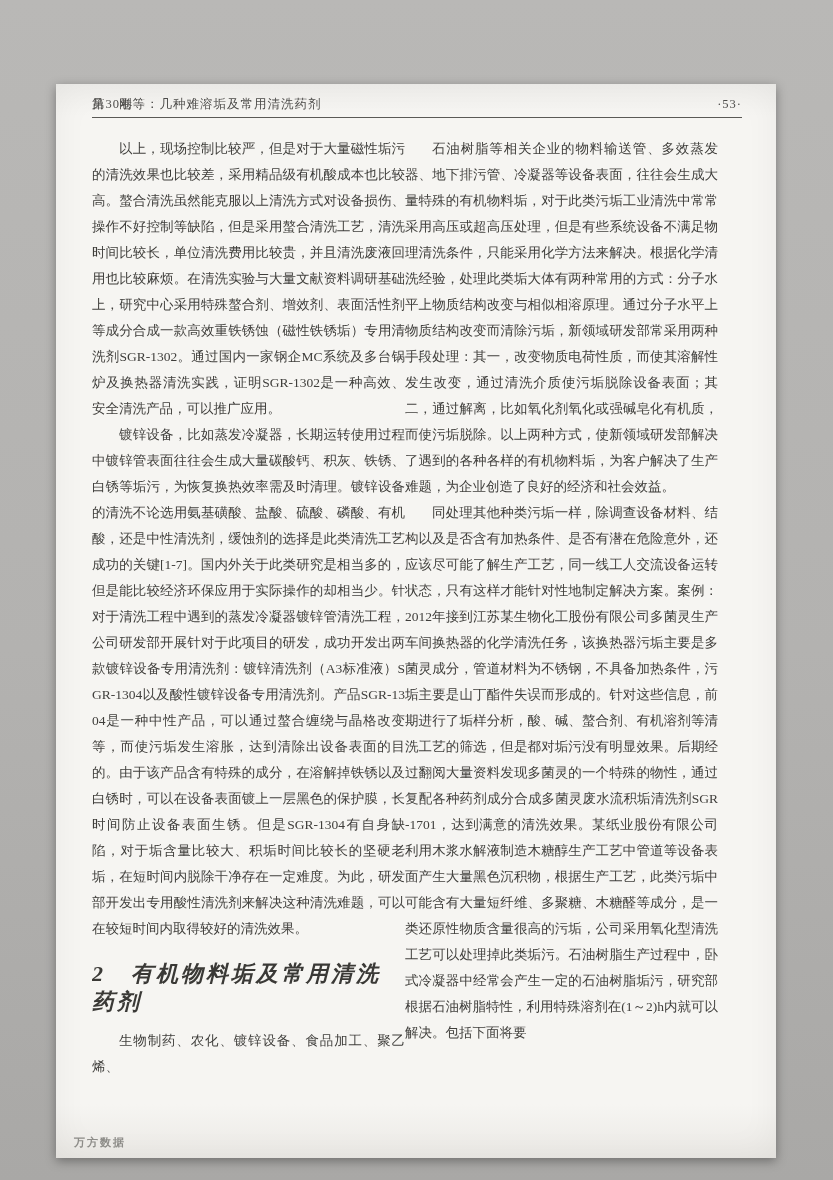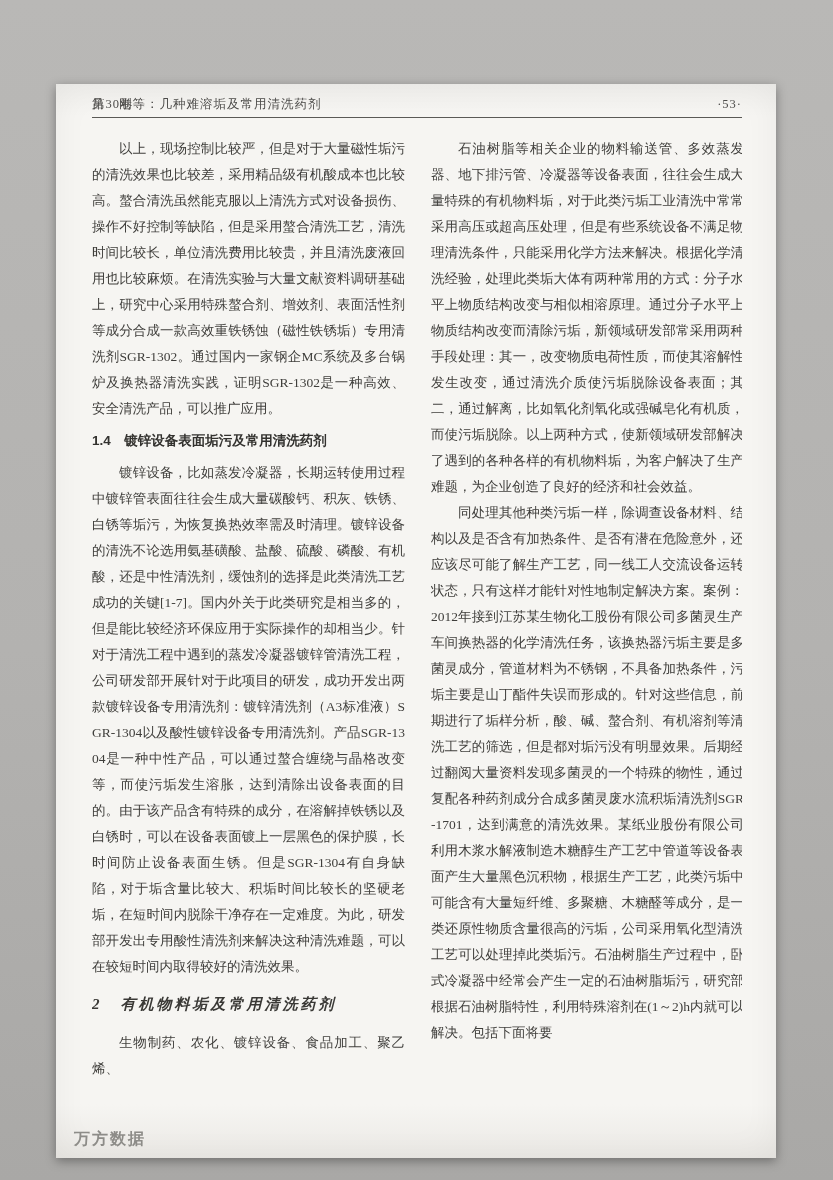--- a/index.html
+++ b/index.html
@@ -36,21 +36,20 @@
     text-align: left;
   }
   .header-rule {
     height: 1px;
     background: #5a5955;
     margin-top: 3px;
     margin-bottom: 18px;
   }
   .columns {
     display: flex;
-    gap: 26px;
     height: 1000px;
     overflow: hidden;
   }
   .col {
     width: 313px;
     flex: 0 0 313px;
     color: #3f3e3b;
   }
   .para {
     margin: 0;
@@ -62,33 +61,33 @@
   }
   .subsection {
     font-family: "Liberation Sans", "DejaVu Sans", sans-serif;
     font-size: 13.5px;
     font-weight: bold;
     color: #33322f;
     margin: 7px 0 7px 0;
     line-height: 24px;
   }
   .section {
-    font-size: 15px;
+    font-size: 22px;
     font-weight: bold;
     color: #3a3936;
     letter-spacing: 3px;
-    margin: 10px 0 12px 0;
+    margin: 18px 0 12px 0;
     line-height: 28px;
     font-style: italic;
   }
   .watermark {
     position: absolute;
     left: 18px;
     bottom: 8px;
-    font-size: 16px;
+    font-size: 11px;
     font-weight: bold;
     letter-spacing: 2px;
     color: #8d8c88;
     font-family: "Liberation Sans", "DejaVu Sans", sans-serif;
   }
 </style>
 </head>
 <body>
 
 <div class="page">
@@ -99,21 +98,20 @@
       <span class="hdr-center">吕　刚等：几种难溶垢及常用清洗药剂</span>
       <span class="hdr-right">·53·</span>
     </header>
 
     <div class="header-rule"></div>
 
     <div class="columns">
 
       <div class="col">
         <p class="para">以上，现场控制比较严，但是对于大量磁性垢污的清洗效果也比较差，采用精品级有机酸成本也比较高。螯合清洗虽然能克服以上清洗方式对设备损伤、操作不好控制等缺陷，但是采用螯合清洗工艺，清洗时间比较长，单位清洗费用比较贵，并且清洗废液回用也比较麻烦。在清洗实验与大量文献资料调研基础上，研究中心采用特殊螯合剂、增效剂、表面活性剂等成分合成一款高效重铁锈蚀（磁性铁锈垢）专用清洗剂SGR-1302。通过国内一家钢企MC系统及多台锅炉及换热器清洗实践，证明SGR-1302是一种高效、安全清洗产品，可以推广应用。</p>
-        <h3 class="subsection">1.4　镀锌设备表面垢污及常用清洗药剂</h3>
         <p class="para">镀锌设备，比如蒸发冷凝器，长期运转使用过程中镀锌管表面往往会生成大量碳酸钙、积灰、铁锈、白锈等垢污，为恢复换热效率需及时清理。镀锌设备的清洗不论选用氨基磺酸、盐酸、硫酸、磷酸、有机酸，还是中性清洗剂，缓蚀剂的选择是此类清洗工艺成功的关键[1-7]。国内外关于此类研究是相当多的，但是能比较经济环保应用于实际操作的却相当少。针对于清洗工程中遇到的蒸发冷凝器镀锌管清洗工程，公司研发部开展针对于此项目的研发，成功开发出两款镀锌设备专用清洗剂：镀锌清洗剂（A3标准液）SGR-1304以及酸性镀锌设备专用清洗剂。产品SGR-1304是一种中性产品，可以通过螯合缠绕与晶格改变等，而使污垢发生溶胀，达到清除出设备表面的目的。由于该产品含有特殊的成分，在溶解掉铁锈以及白锈时，可以在设备表面镀上一层黑色的保护膜，长时间防止设备表面生锈。但是SGR-1304有自身缺陷，对于垢含量比较大、积垢时间比较长的坚硬老垢，在短时间内脱除干净存在一定难度。为此，研发部开发出专用酸性清洗剂来解决这种清洗难题，可以在较短时间内取得较好的清洗效果。</p>
         <h2 class="section">2　有机物料垢及常用清洗药剂</h2>
         <p class="para">生物制药、农化、镀锌设备、食品加工、聚乙烯、</p>
       </div>
 
       <div class="col">
         <p class="para">石油树脂等相关企业的物料输送管、多效蒸发器、地下排污管、冷凝器等设备表面，往往会生成大量特殊的有机物料垢，对于此类污垢工业清洗中常常采用高压或超高压处理，但是有些系统设备不满足物理清洗条件，只能采用化学方法来解决。根据化学清洗经验，处理此类垢大体有两种常用的方式：分子水平上物质结构改变与相似相溶原理。通过分子水平上物质结构改变而清除污垢，新领域研发部常采用两种手段处理：其一，改变物质电荷性质，而使其溶解性发生改变，通过清洗介质使污垢脱除设备表面；其二，通过解离，比如氧化剂氧化或强碱皂化有机质，而使污垢脱除。以上两种方式，使新领域研发部解决了遇到的各种各样的有机物料垢，为客户解决了生产难题，为企业创造了良好的经济和社会效益。</p>
         <p class="para">同处理其他种类污垢一样，除调查设备材料、结构以及是否含有加热条件、是否有潜在危险意外，还应该尽可能了解生产工艺，同一线工人交流设备运转状态，只有这样才能针对性地制定解决方案。案例：2012年接到江苏某生物化工股份有限公司多菌灵生产车间换热器的化学清洗任务，该换热器污垢主要是多菌灵成分，管道材料为不锈钢，不具备加热条件，污垢主要是山丁酯件失误而形成的。针对这些信息，前期进行了垢样分析，酸、碱、螯合剂、有机溶剂等清洗工艺的筛选，但是都对垢污没有明显效果。后期经过翻阅大量资料发现多菌灵的一个特殊的物性，通过复配各种药剂成分合成多菌灵废水流积垢清洗剂SGR-1701，达到满意的清洗效果。某纸业股份有限公司利用木浆水解液制造木糖醇生产工艺中管道等设备表面产生大量黑色沉积物，根据生产工艺，此类污垢中可能含有大量短纤维、多聚糖、木糖醛等成分，是一类还原性物质含量很高的污垢，公司采用氧化型清洗工艺可以处理掉此类垢污。石油树脂生产过程中，卧式冷凝器中经常会产生一定的石油树脂垢污，研究部根据石油树脂特性，利用特殊溶剂在(1～2)h内就可以解决。包括下面将要</p>
       </div>
 

